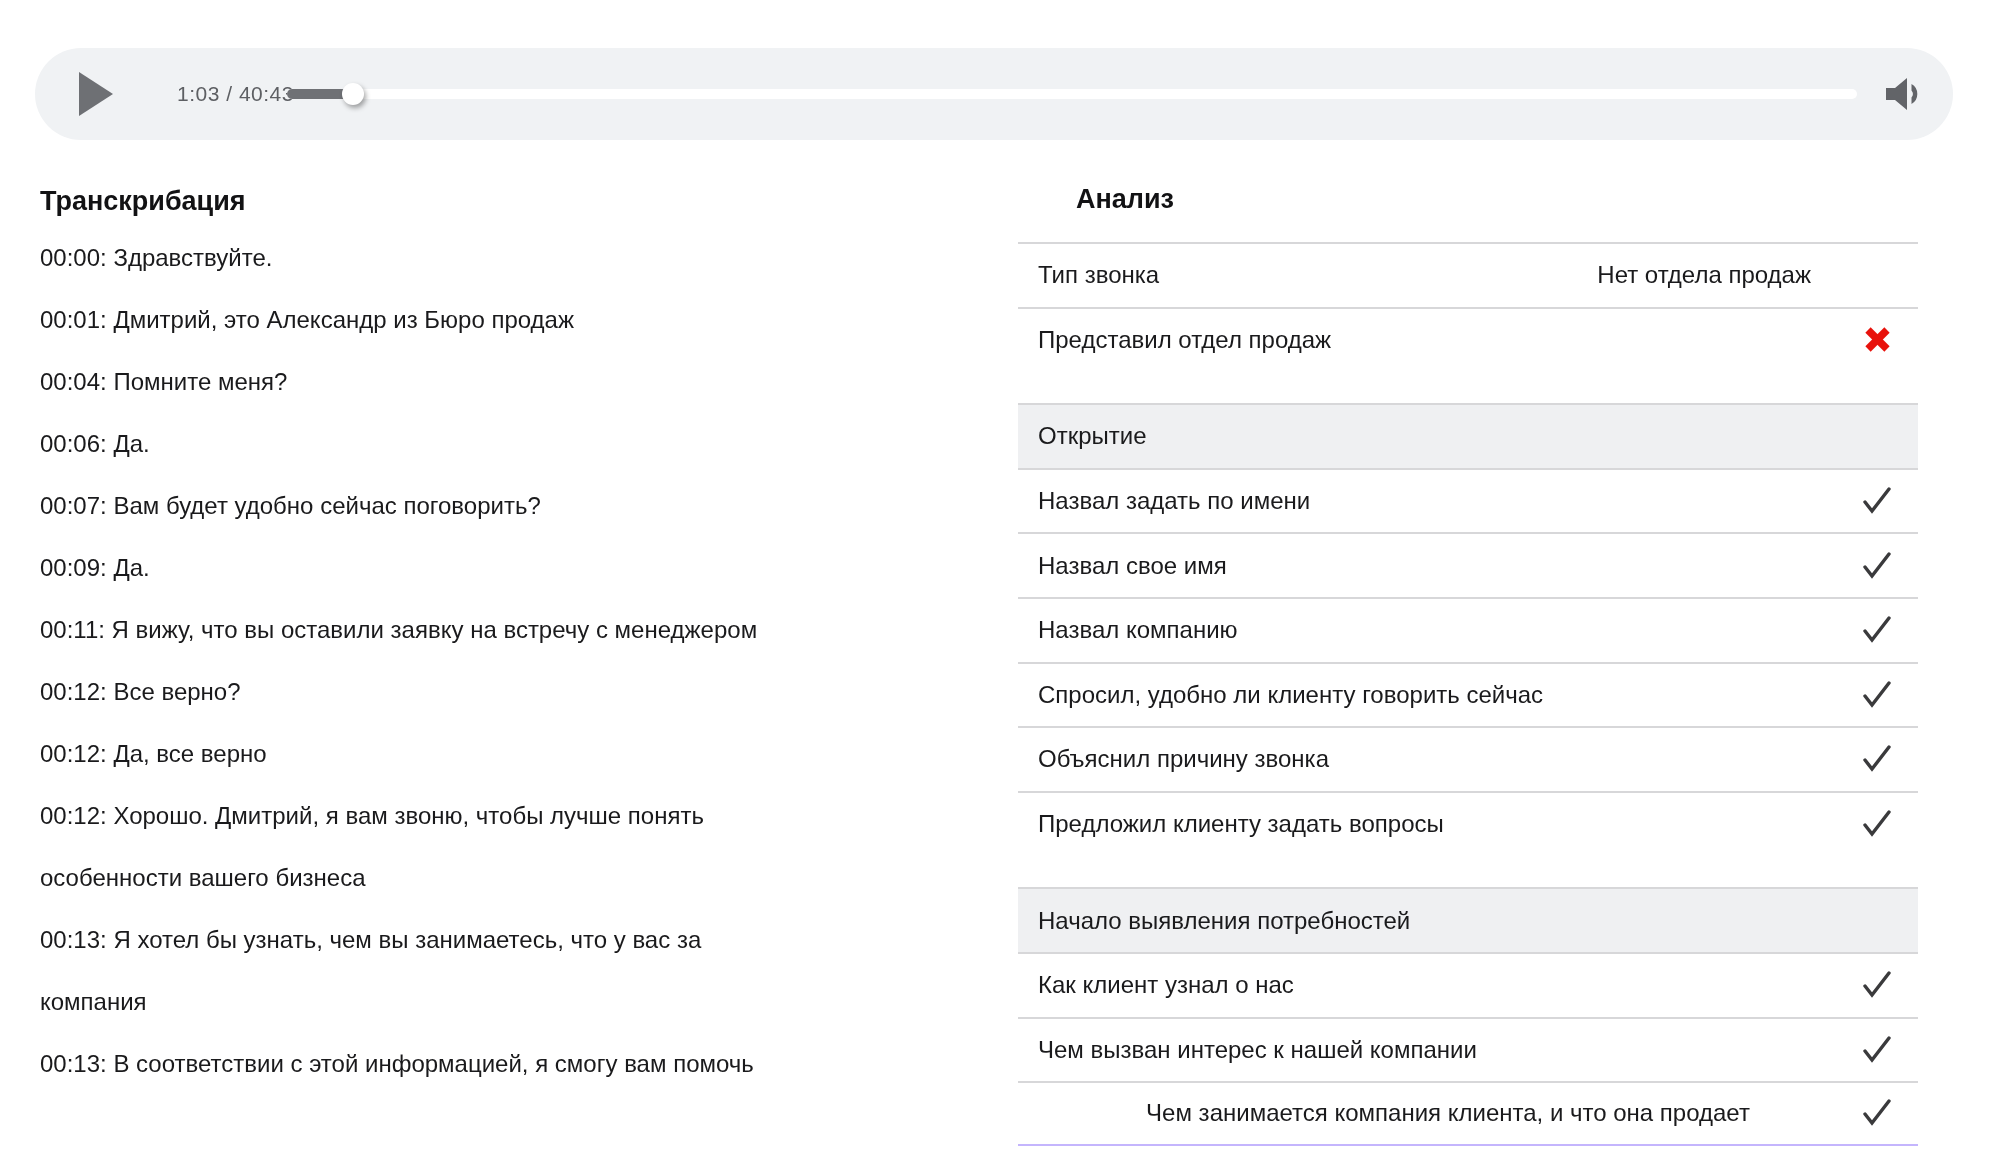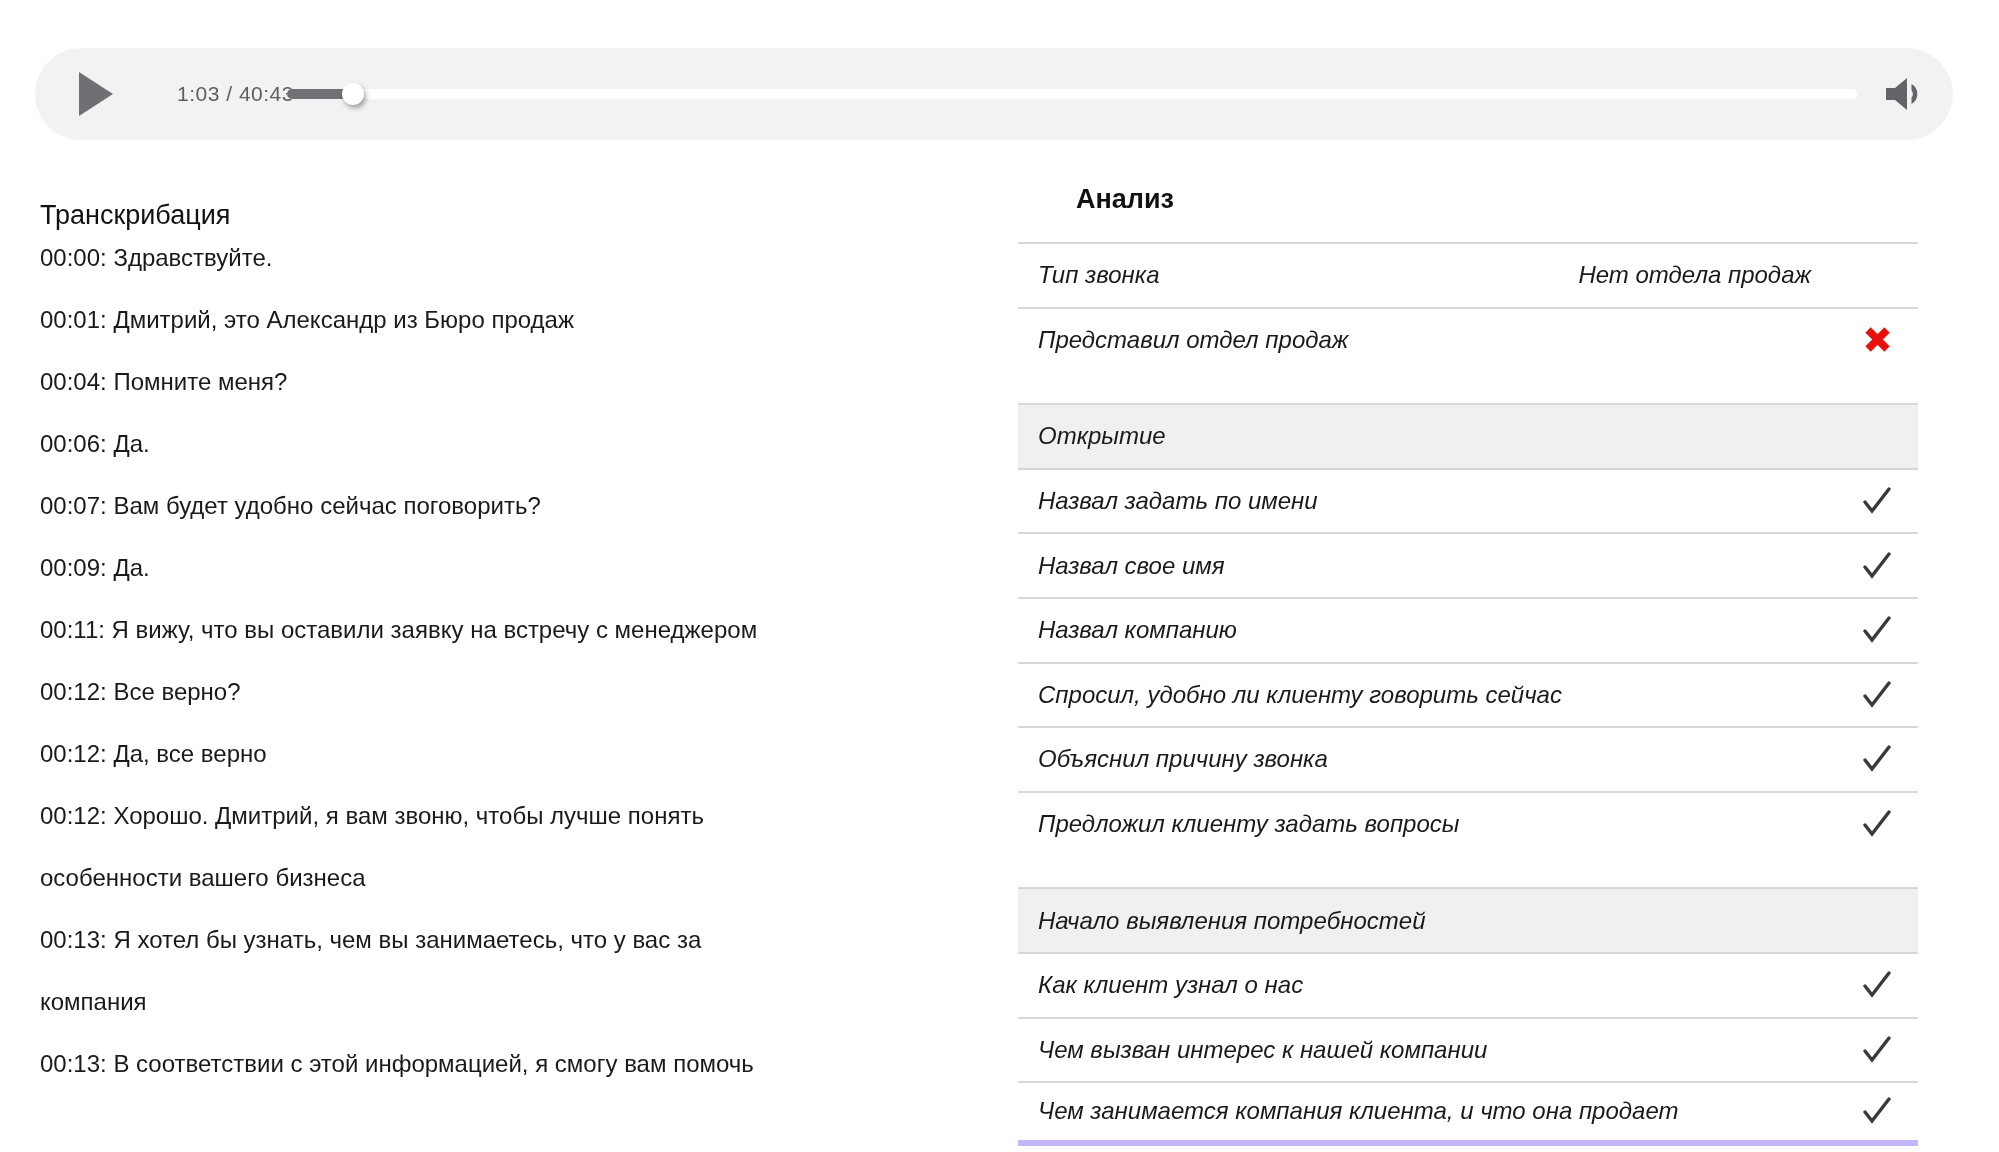--- a/index.html
+++ b/index.html
@@ -64,23 +64,23 @@
     position: absolute;
     right: 32px; top: 28px;
     width: 37px; height: 36px;
     cursor: pointer;
     background: none; border: none;
   }
 
   
   .transcript-title {
     position: absolute;
-    left: 40px; top: 200px;
+    left: 40px; top: 186px;
     font-size: 27px;
-    font-weight: normal;
+    font-weight: bold;
     color: #121214;
   }
   .transcript-lines {
     position: absolute;
     left: 40px; top: 227px;
     width: 920px;
     font-size: 24px;
     line-height: 62px;
     white-space: pre-line;
     color: #1a1a1c;
@@ -91,32 +91,31 @@
     position: absolute;
     left: 1076px; top: 184px;
     font-size: 27px;
     font-weight: bold;
     color: #121214;
   }
   .analysis-table {
     position: absolute;
     left: 1018px; top: 242px;
     width: 900px;
-    font-style: italic;
   }
   .a-row {
     height: 64.6px;
     display: flex;
     align-items: center;
     border-top: 2px solid #d7d7d9;
     padding-left: 20px;
     padding-right: 22px;
     font-size: 24px;
   }
-  .a-row:last-child { border-bottom: 6px solid #c4b5fd; }
+  .a-row:last-child { border-bottom: 2px solid #c4b5fd; text-align: center; }
   .a-row.section { background: #eff0f2; margin-top: 32px; }
   .a-label { flex: 1; color: #1a1a1c; }
   .a-value { color: #1a1a1c; margin-right: 85px; white-space: nowrap; }
   .a-icon {
     width: 38px; height: 38px;
     display: flex; align-items: center; justify-content: center;
     flex: none;
   }
 </style>
 </head>

